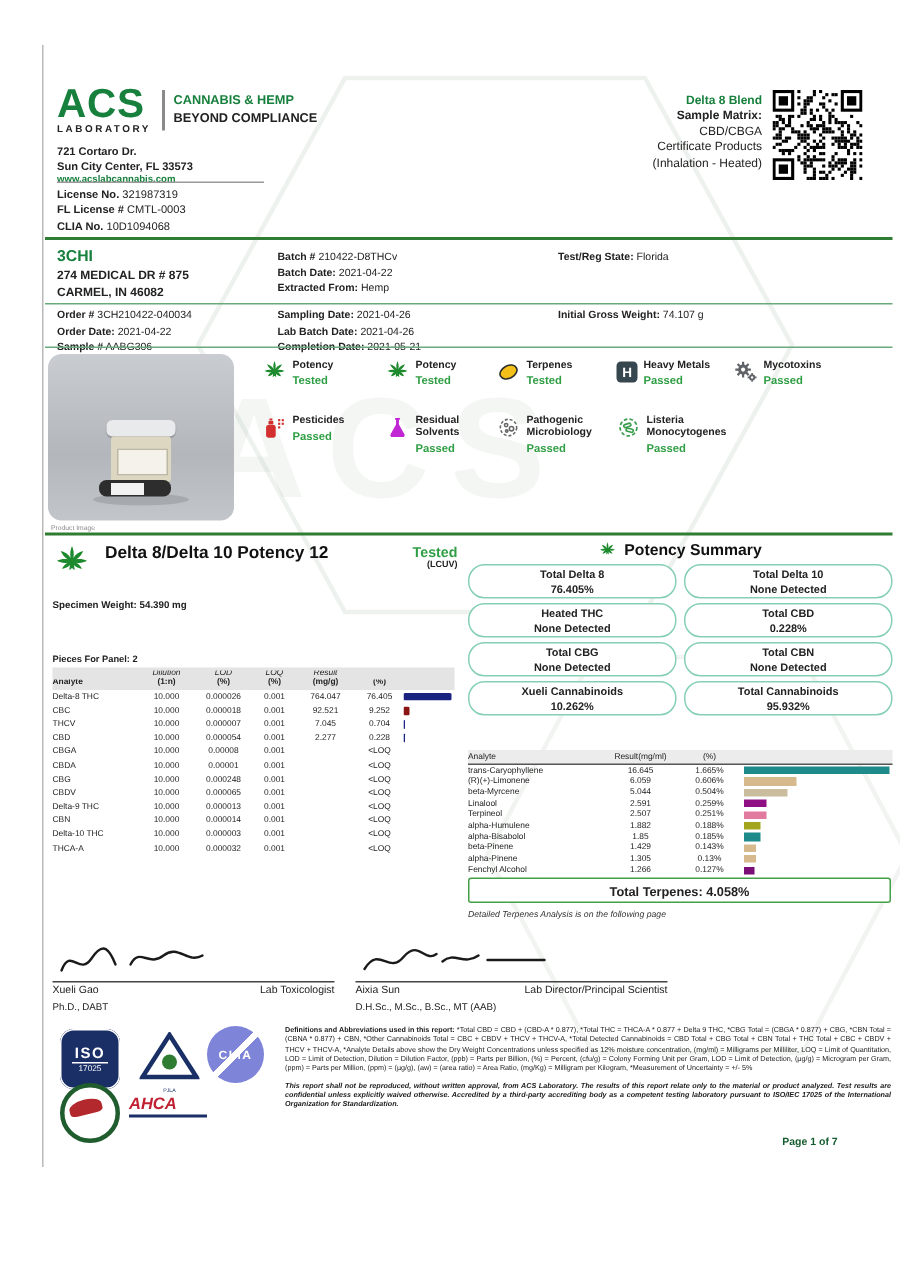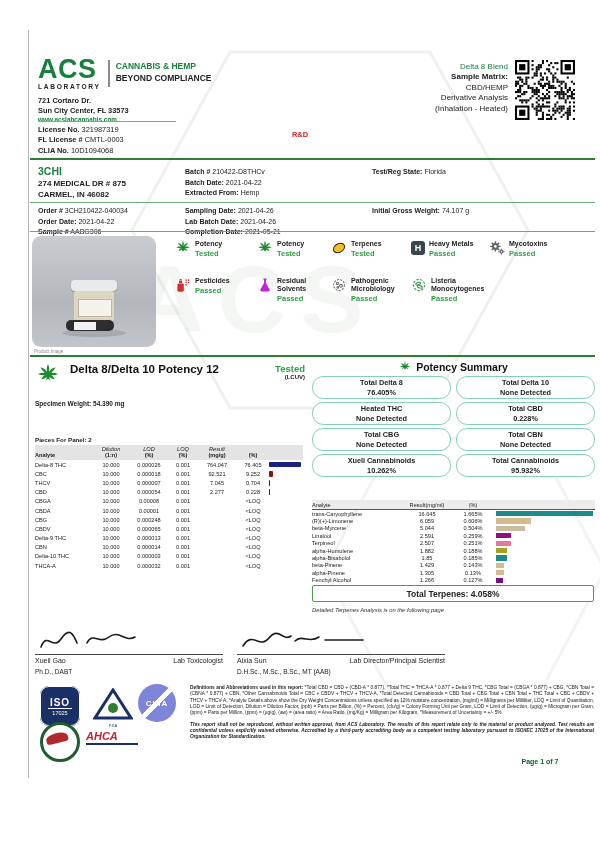--- a/index.html
+++ b/index.html
@@ -20,21 +20,21 @@
   .tag2{color:#222;font-weight:bold;font-size:8.5px;margin-top:2px;}
   .addr{left:38px;top:96px;font-size:7.4px;font-weight:bold;line-height:1.3;color:#222;}
   .web{color:#17803d;font-size:6.4px;font-weight:bold;margin-top:1px;}
   .hr1{left:38px;top:121px;width:138px;height:1px;background:#9a9a9a;}
   .lic{left:38px;top:125px;font-size:7.4px;line-height:1.4;}
   .lic b{font-weight:bold;}
   .titlebox{left:150px;top:129px;width:300px;text-align:center;}
   .cert{font-size:16px;font-weight:bold;color:#145c2e;}
   .rnd{font-size:7.5px;font-weight:bold;color:#c62828;margin-top:1px;}
   .sampleinfo{left:360px;top:62px;width:148px;text-align:right;font-size:8px;line-height:1.3;}
-  .pname{color:#17803d;font-weight:normal;}
+  .pname{color:#17803d;font-weight:bold;}
   .mlabel{font-weight:bold;}
   .qr{left:515px;top:60px;width:60px;height:60px;}
 
   .rule{position:absolute;z-index:1;background:#2e7d32;}
   #rule-main{left:30px;top:158px;width:565px;height:2px;}
   #rule-a{left:30px;top:202px;width:565px;height:1px;background:#6aa97a;}
   #rule-b{left:30px;top:231px;width:565px;height:1px;background:#6aa97a;}
   #rule-c{left:30px;top:355px;width:565px;height:2px;}
 
   
@@ -183,28 +183,27 @@
   </div>
   <div class="layer hr1"></div>
 
   <div class="layer lic">
     <div><b>License No.</b> <span>321987319</span></div>
     <div><b>FL License #</b> <span>CMTL-0003</span></div>
     <div><b>CLIA No.</b> <span>10D1094068</span></div>
   </div>
 
   <div class="layer titlebox">
-    <div class="rnd">R&amp;D</div>
   </div>
 
   <div class="layer sampleinfo">
     <div class="pname">Delta 8 Blend</div>
     <div class="mlabel">Sample Matrix:</div>
-    <div>CBD/HEMP</div>
-    <div>Derivative Analysis</div>
+    <div>CBD/CBGA</div>
+    <div>Certificate Products</div>
     <div>(Inhalation - Heated)</div>
   </div>
 
   <svg class="layer qr" id="qr-svg" viewBox="0 0 29 29">
     <rect x="0" y="0" width="29" height="29" fill="#fff"></rect>
     <rect x="0" y="0" width="7" height="7" fill="#000"></rect>
       <rect x="1" y="1" width="5" height="5" fill="#fff"></rect>
       <rect x="2" y="2" width="3" height="3" fill="#000"></rect>
     <rect x="22" y="0" width="7" height="7" fill="#000"></rect>
       <rect x="23" y="1" width="5" height="5" fill="#fff"></rect>

